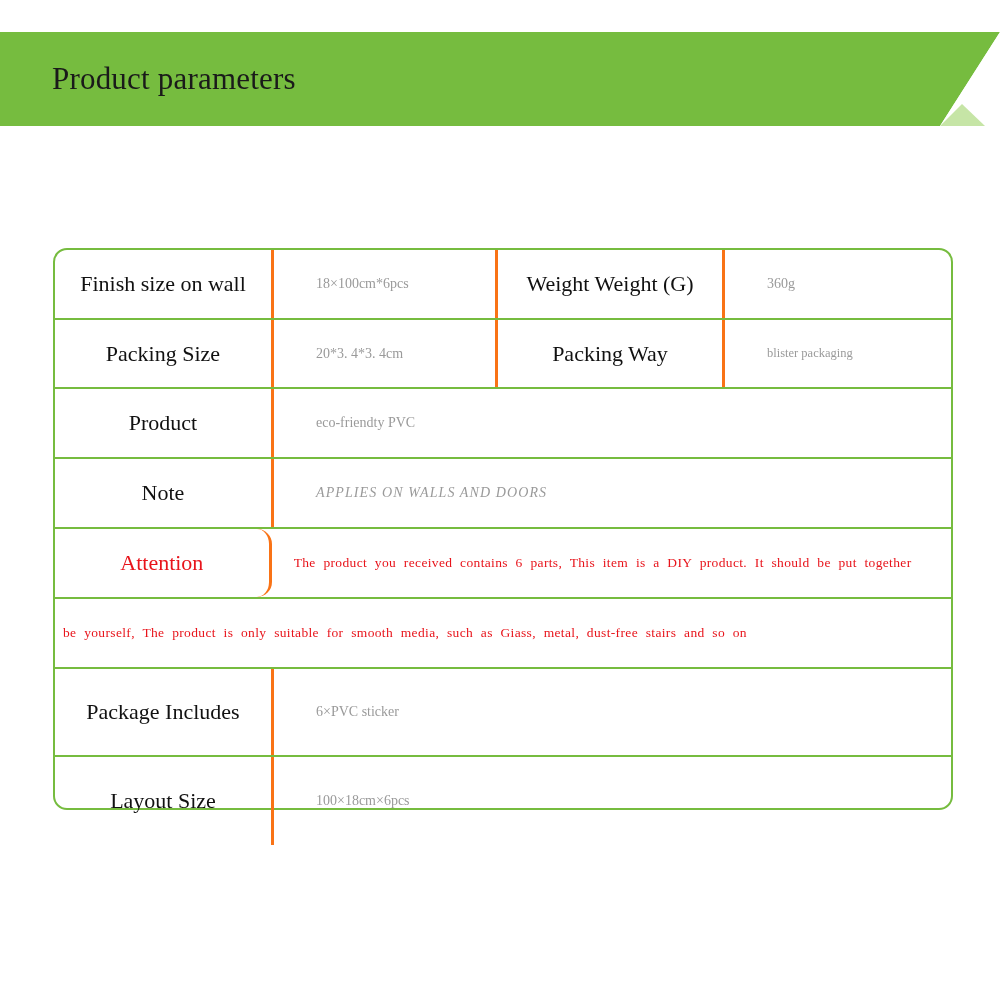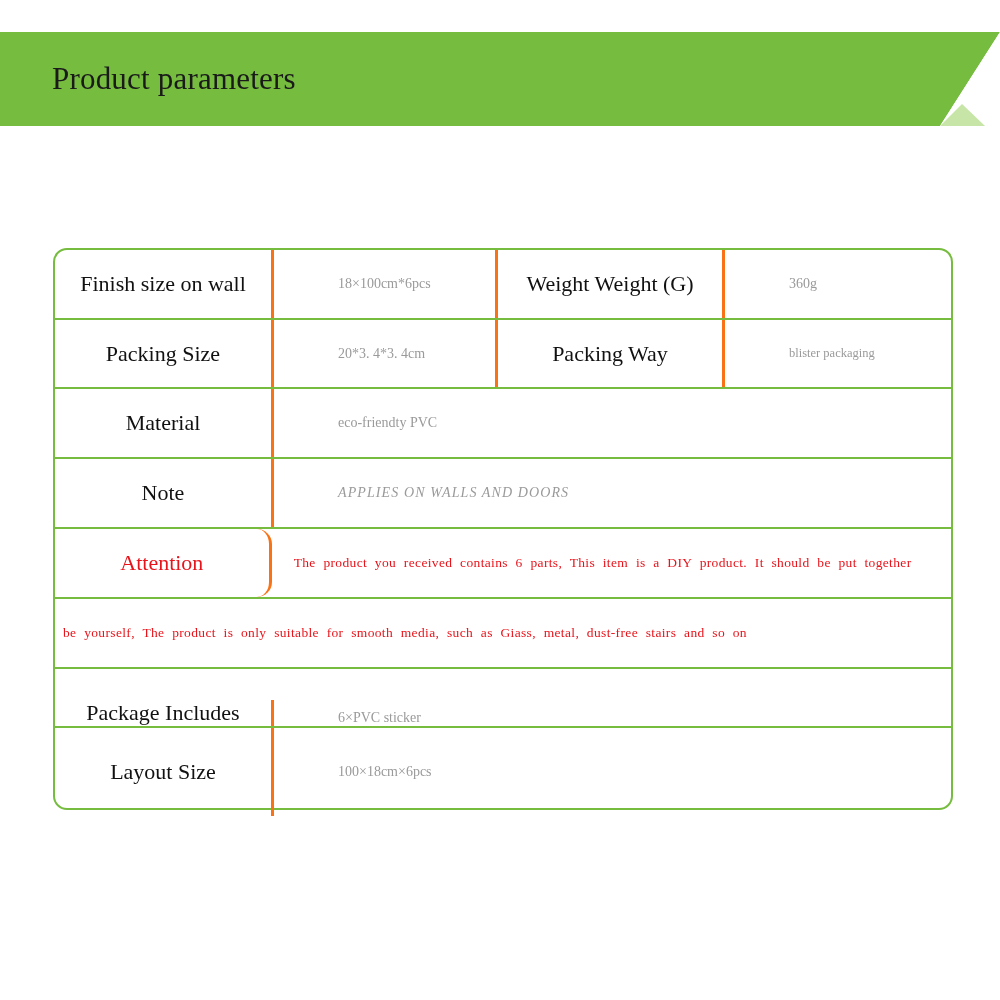--- a/index.html
+++ b/index.html
@@ -79,21 +79,21 @@
     padding: 0 6px;
   }
   .lbl.red { color: #e8141b; border-radius: 15px; }
 
   
   .val {
     justify-content: flex-start;
     font-family: "Liberation Serif", "DejaVu Serif", serif;
     font-size: 14px;
     color: #9a9a9a;
-    padding-left: 64px;
+    padding-left: 42px;
   }
   .val.wide-space { letter-spacing: 1.1px; font-style: italic; }
   .val.small { font-size: 12.5px; }
 
   
   .redtext {
     font-family: "Liberation Serif", "DejaVu Serif", serif;
     font-size: 13.5px;
     color: #e8141b;
     letter-spacing: 0.35px;
@@ -101,21 +101,21 @@
     white-space: nowrap;
   }
 
   
   .r1 { height: 70px; }
   .r2 { height: 69px; }
   .r3 { height: 70px; }
   .r4 { height: 70px; }
   .r5 { height: 70px; }
   .r6 { height: 70px; }
-  .r7 { height: 59px; align-items: flex-end; }
+  .r7 { height: 88px; }
   .r8 { height: 88px; border-bottom: none; }
 
   
   .c-lbl1 { width: 219px; }   
   .c-val1 { width: 224px; }   
   .c-lbl2 { width: 227px; }   
   .c-val2 { width: 226px; }   
   .c-valwide { width: 677px; }
   .c-full { width: 896px; }   
 
@@ -147,21 +147,21 @@
   </div>
 
   <div class="srow r2">
     <div class="cell lbl c-lbl1 divider">Packing Size</div>
     <div class="cell val c-val1 divider">20*3. 4*3. 4cm</div>
     <div class="cell lbl c-lbl2 divider">Packing Way</div>
     <div class="cell val c-val2 small">blister packaging</div>
   </div>
 
   <div class="srow r3">
-    <div class="cell lbl c-lbl1 divider">Material</div>
+    <div class="cell lbl c-lbl1 divider">Product</div>
     <div class="cell val c-valwide">eco-friendty PVC</div>
   </div>
 
   <div class="srow r4">
     <div class="cell lbl c-lbl1 divider">Note</div>
     <div class="cell val c-valwide wide-space">APPLIES  ON  WALLS  AND DOORS</div>
   </div>
 
   <div class="srow r5">
     <div class="cell lbl red c-lbl1 divider">Attention</div>

